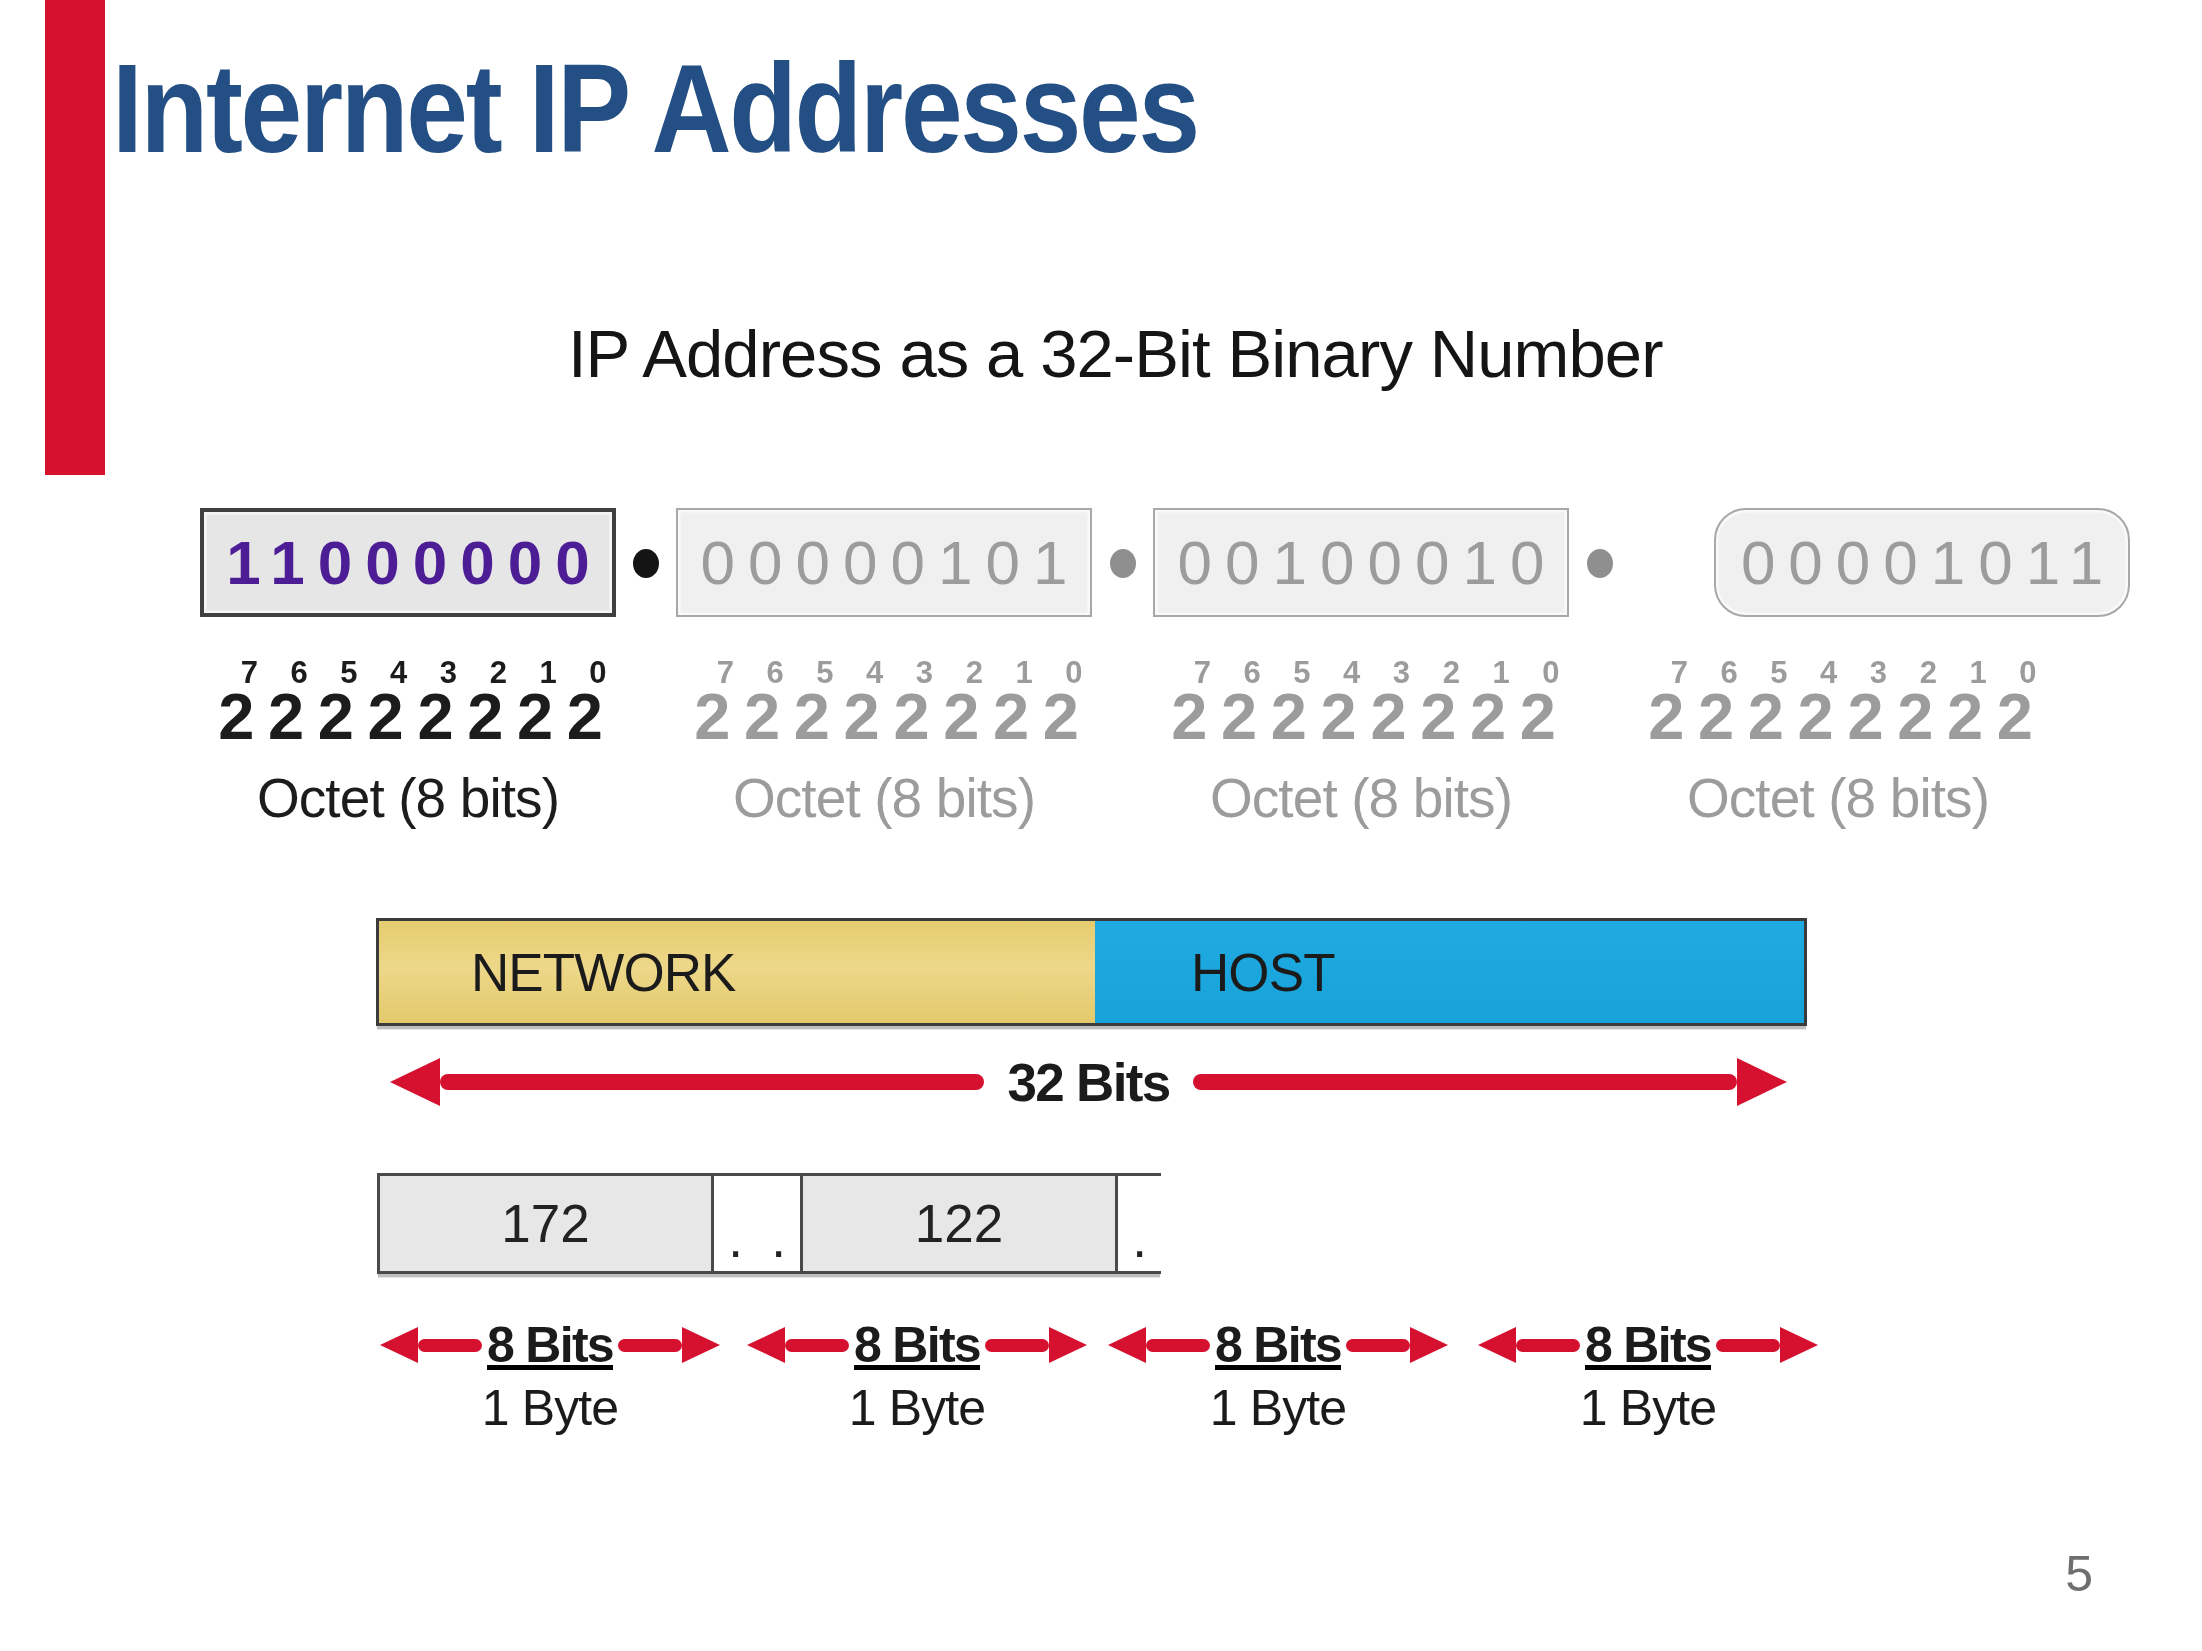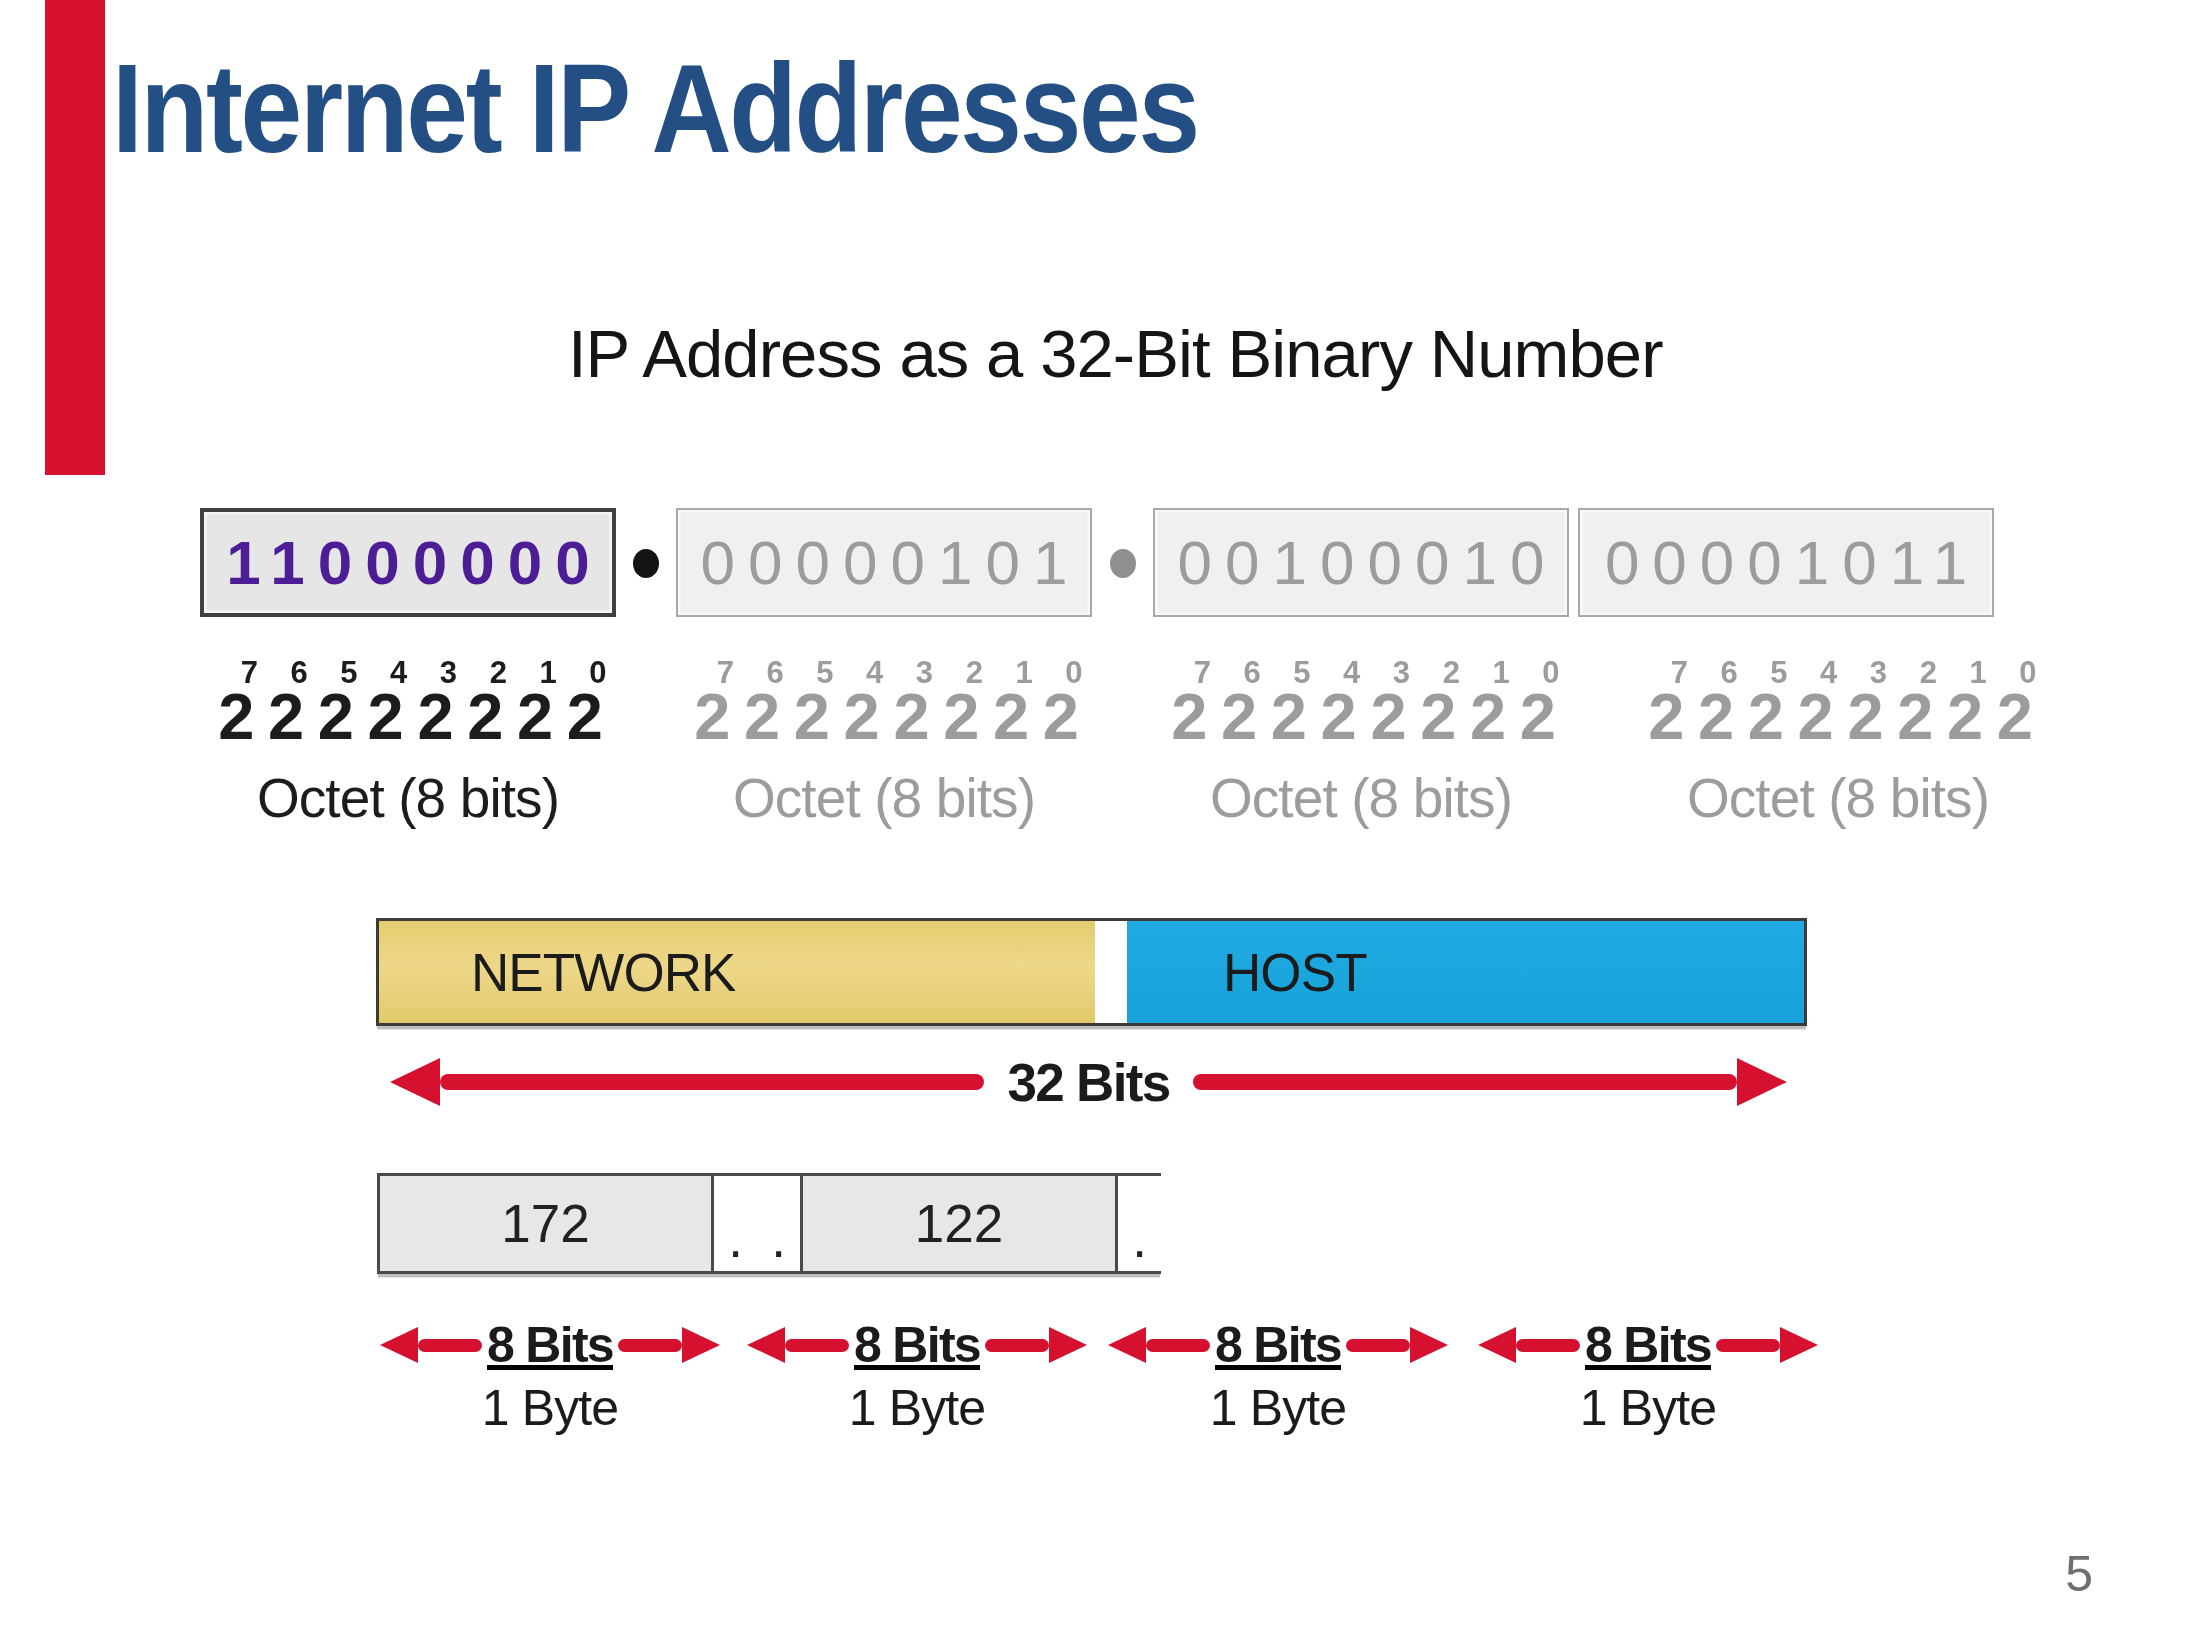--- a/index.html
+++ b/index.html
@@ -33,21 +33,21 @@
     background:#F0F0F0;border:2.6px solid #A8A8A8;
     display:flex;align-items:center;justify-content:center;
     box-shadow:inset 0 0 0 2.6px rgba(255,255,255,.6);
   }
   .bin-box span{
     font-size:62px;color:#9C9C9C;letter-spacing:13px;margin-right:-13px;
     white-space:nowrap;
   }
   .bin-box.dark{background:#E6E6E6;border:4.3px solid #404040;}
   .bin-box.dark span{color:#4c1d95;font-weight:bold;}
-  .bx1{left:200px;} .bx2{left:676px;} .bx3{left:1153px;} .bx4{left:1578px;}
+  .bx1{left:200px;} .bx2{left:676px;} .bx3{left:1153px;} .bx4{left:1714px;border-radius:32px;}
 
   .sep-dot{
     top:549px;width:26px;height:29px;border-radius:50%;background:#8F8F8F;
   }
   .sep-dot.dark{background:#141414;}
   .sd1{left:633px;} .sd2{left:1110px;} .sd3{left:1587px;}
 
   
   .powers{
     top:657px;width:416px;height:95px;box-sizing:border-box;
@@ -74,21 +74,21 @@
     box-shadow:0 4.3px 0 -0.9px rgba(110,110,110,.45);
   }
   .nh-net{
     width:716px;box-sizing:border-box;height:100%;
     background:linear-gradient(180deg,#E5CC6F 0%,#EDD88A 45%,#E3C96B 100%);
     display:flex;align-items:center;padding-left:92px;
   }
   .nh-host{
     flex:1;height:100%;
     background:linear-gradient(180deg,#1FAAE1 0%,#18A2DA 100%);
-    display:flex;align-items:center;padding-left:96px;margin-left:32px;
+    display:flex;align-items:center;padding-left:96px;
   }
   .nh-bar span{font-size:53px;color:#1b1b1b;letter-spacing:-0.9px;}
 
   
   .h-left{width:0;height:0;border-top:24px solid transparent;border-bottom:24px solid transparent;border-right:50px solid var(--accent-red,#D5112F);}
   .h-right{width:0;height:0;border-top:24px solid transparent;border-bottom:24px solid transparent;border-left:50px solid var(--accent-red,#D5112F);}
   .shaft{height:16.3px;background:var(--accent-red,#D5112F);flex:1;border-radius:8.6px;}
   .bits32-row{
     left:390px;top:1058px;width:1397px;height:48px;
     display:flex;align-items:center;

